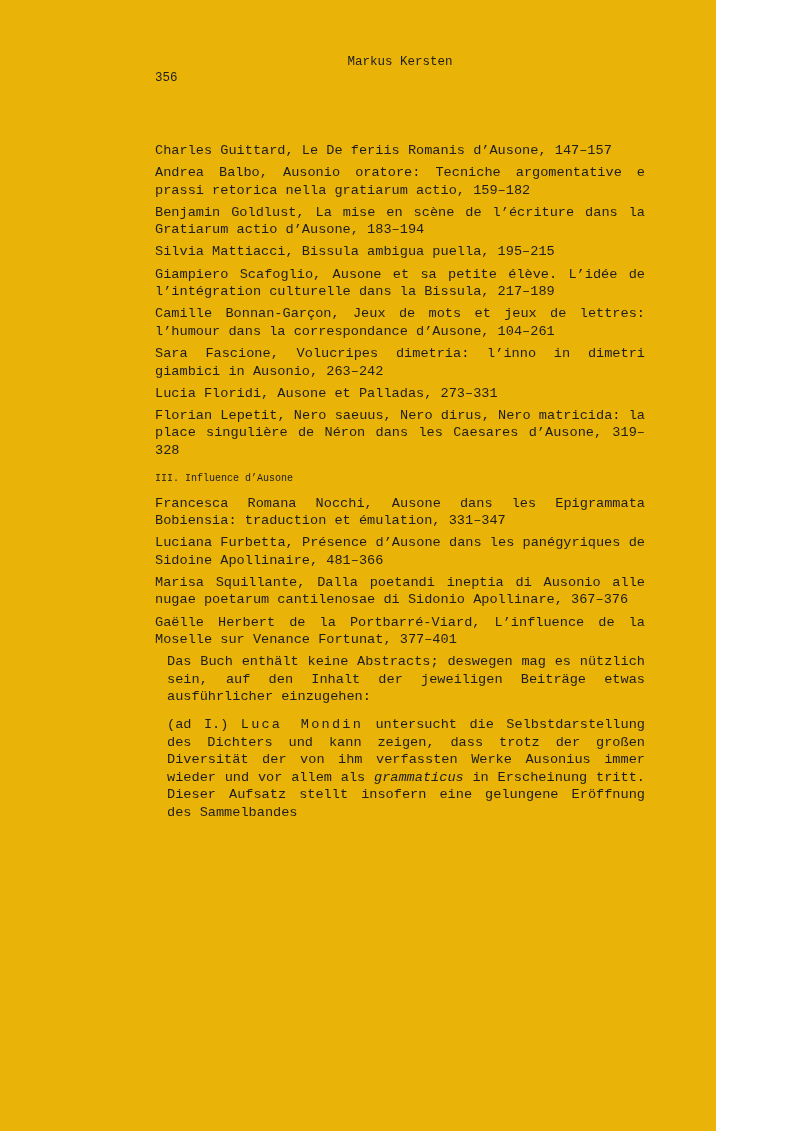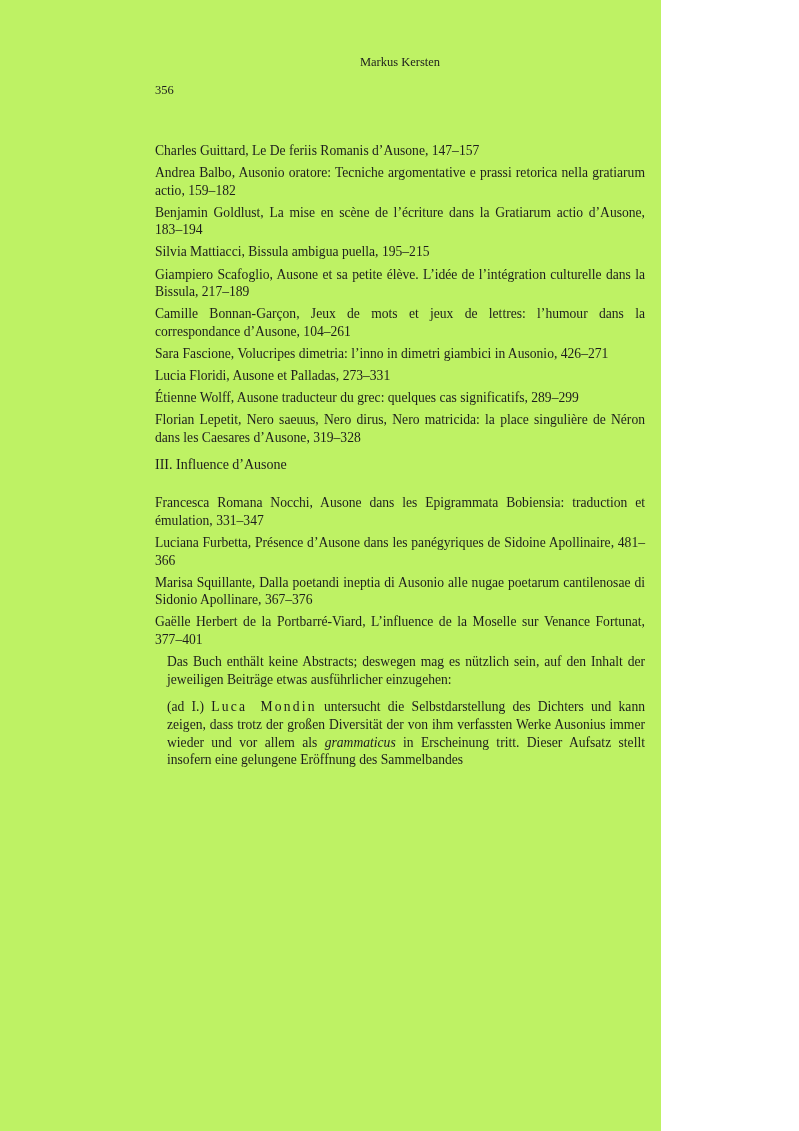--- a/index.html
+++ b/index.html
@@ -1,49 +1,49 @@
 <!DOCTYPE html>
 <html><head>
 <meta charset="utf-8">
 <style>
   html, body { margin: 0; padding: 0; background: #ffffff; }
   .page {
     position: relative;
-    width: 661px;
+    width: 716px;
     height: 1131px;
-    background: #bef264;
-    font-family: Liberation Serif, serif;
+    background: #eab308;
+    font-family: Liberation Mono, monospace;
     color: #1d1d1d;
     overflow: hidden;
   }
   .running-head {
     position: absolute;
     left: 155px;
     top: 55px;
     width: 490px;
     font-size: 12.5px;
     line-height: 15px;
   }
   .rh-author { text-align: center; }
-  .rh-page  { text-align: left; margin-top: 13px; }
+  .rh-page  { text-align: left; margin-top: 1px; }
   .content {
     position: absolute;
     left: 155px;
     top: 142px;
     width: 490px;
     font-size: 13.6px;
     line-height: 17.6px;
     text-align: justify;
   }
   .entry { margin: 0 0 4.5px 0; }
   .section-heading {
-    font-size: 14px;
+    font-size: 10px;
     font-weight: normal;
     line-height: 19px;
-    margin: 9px 0 20px 0;
+    margin: 9px 0 7px 0;
     text-align: left;
   }
   .para { margin: 2px 0 0 12px; }
   .para-spaced { margin-top: 10px; }
   .sperr { letter-spacing: 2.2px; word-spacing: 4px; }
   .ital { font-style: italic; }
 </style>
 </head>
 <body>
 
@@ -54,23 +54,22 @@
     <div class="rh-page">356</div>
   </div>
 
   <div class="content">
     <p class="entry">Charles Guittard, Le De feriis Romanis d’Ausone, 147–157</p>
     <p class="entry">Andrea Balbo, Ausonio oratore: Tecniche argomentative e prassi retorica nella gratiarum actio, 159–182</p>
     <p class="entry">Benjamin Goldlust, La mise en scène de l’écriture dans la Gratiarum actio d’Ausone, 183–194</p>
     <p class="entry">Silvia Mattiacci, Bissula ambigua puella, 195–215</p>
     <p class="entry">Giampiero Scafoglio, Ausone et sa petite élève. L’idée de l’intégration culturelle dans la Bissula, 217–189</p>
     <p class="entry">Camille Bonnan-Garçon, Jeux de mots et jeux de lettres: l’humour dans la correspondance d’Ausone, 104–261</p>
-    <p class="entry">Sara Fascione, Volucripes dimetria: l’inno in dimetri giambici in Ausonio, 426–271</p>
+    <p class="entry">Sara Fascione, Volucripes dimetria: l’inno in dimetri giambici in Ausonio, 263–242</p>
     <p class="entry">Lucia Floridi, Ausone et Palladas, 273–331</p>
-    <p class="entry">Étienne Wolff, Ausone traducteur du grec: quelques cas significatifs, 289–299</p>
     <p class="entry">Florian Lepetit, Nero saeuus, Nero dirus, Nero matricida: la place singulière de Néron dans les Caesares d’Ausone, 319–328</p>
 
     <h2 class="section-heading">III. Influence d’Ausone</h2>
 
     <p class="entry">Francesca Romana Nocchi, Ausone dans les Epigrammata Bobiensia: traduction et émulation, 331–347</p>
     <p class="entry">Luciana Furbetta, Présence d’Ausone dans les panégyriques de Sidoine Apollinaire, 481–366</p>
     <p class="entry">Marisa Squillante, Dalla poetandi ineptia di Ausonio alle nugae poetarum cantilenosae di Sidonio Apollinare, 367–376</p>
     <p class="entry">Gaëlle Herbert de la Portbarré-Viard, L’influence de la Moselle sur Venance Fortunat, 377–401</p>
 
     <p class="para">Das Buch enthält keine Abstracts; deswegen mag es nützlich sein, auf den Inhalt der jeweiligen Beiträge etwas ausführlicher einzugehen:</p>

